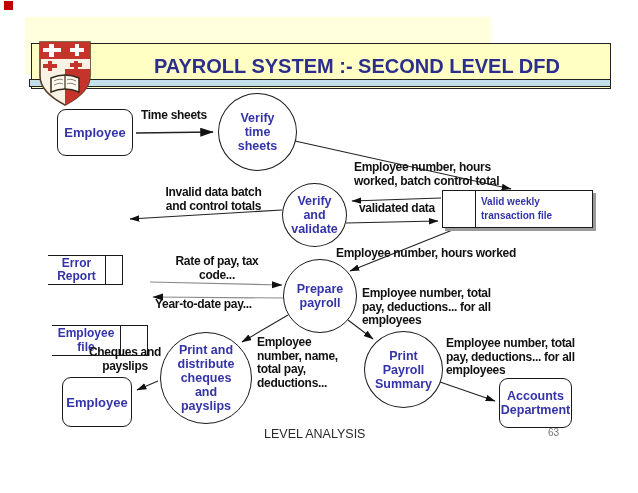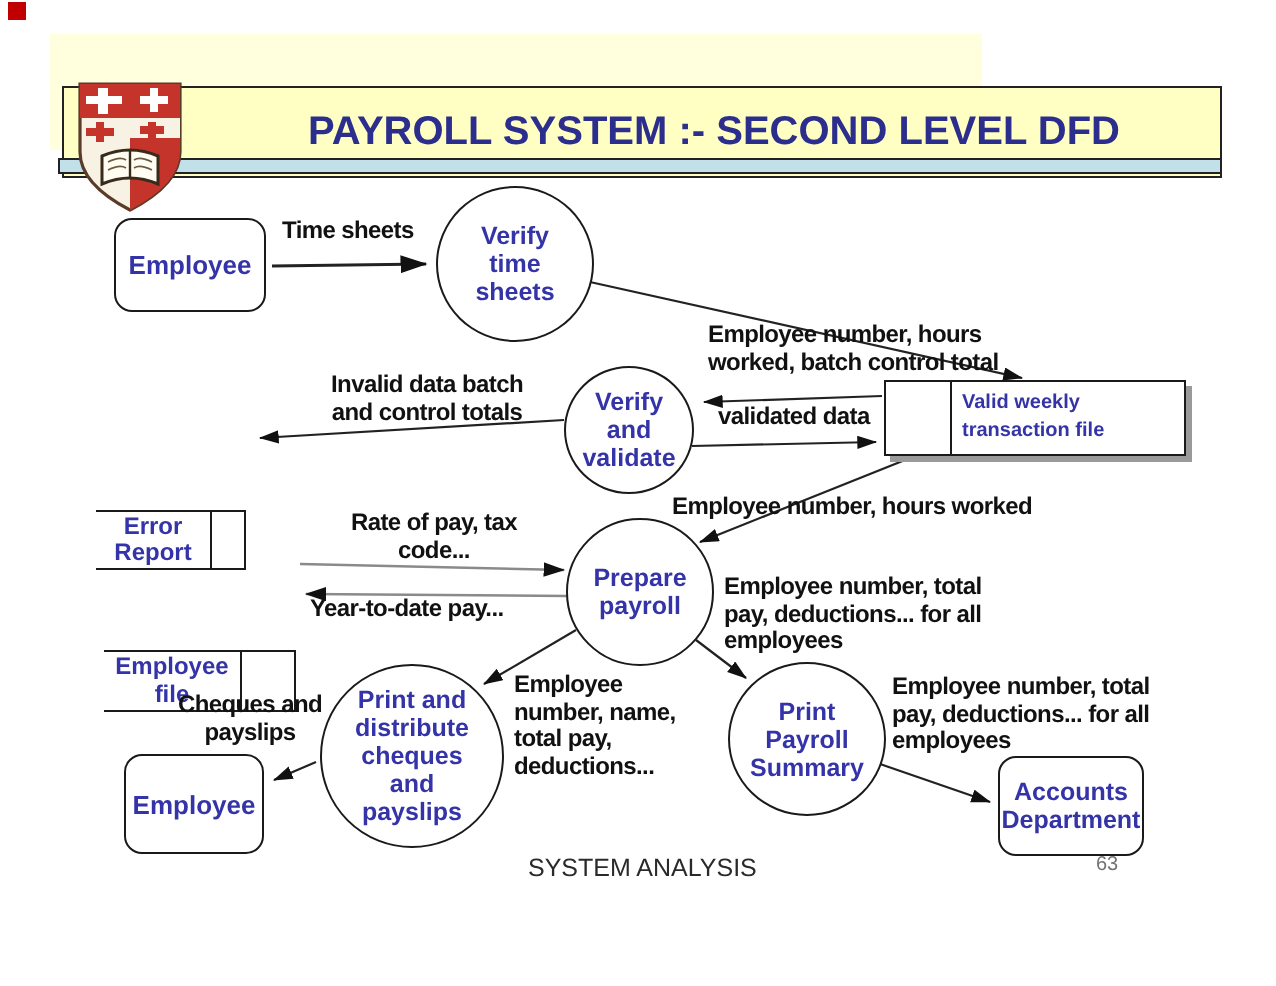--- a/index.html
+++ b/index.html
@@ -176,16 +176,16 @@
   <div class="flabel" style="left:257px;top:336px;">Employee
 number, name,
 total pay,
 deductions...</div>
   <div class="flabel center" style="left:88px;top:346px;width:74px;">Cheques and
 payslips</div>
   <div class="flabel" style="left:446px;top:337px;">Employee number, total
 pay, deductions... for all
 employees</div>
 
-  <div id="footer-title">SYSTEM ANALYSIS</div>
+  <div id="footer-title">LEVEL ANALYSIS</div>
   <div id="page-number">63</div>
 
 </div>
 
 </body></html>

